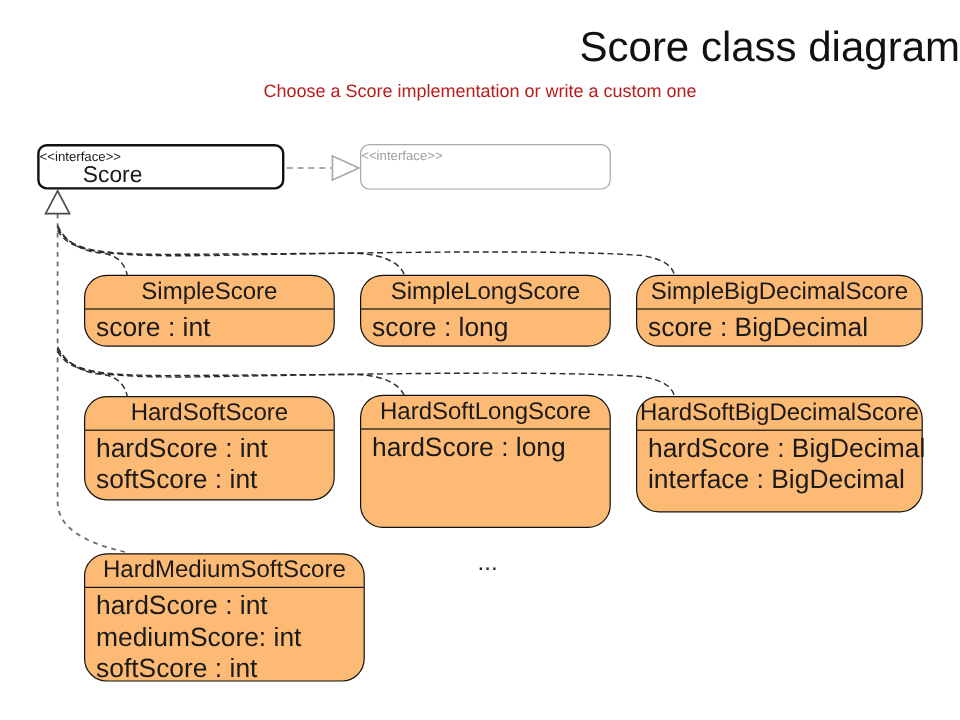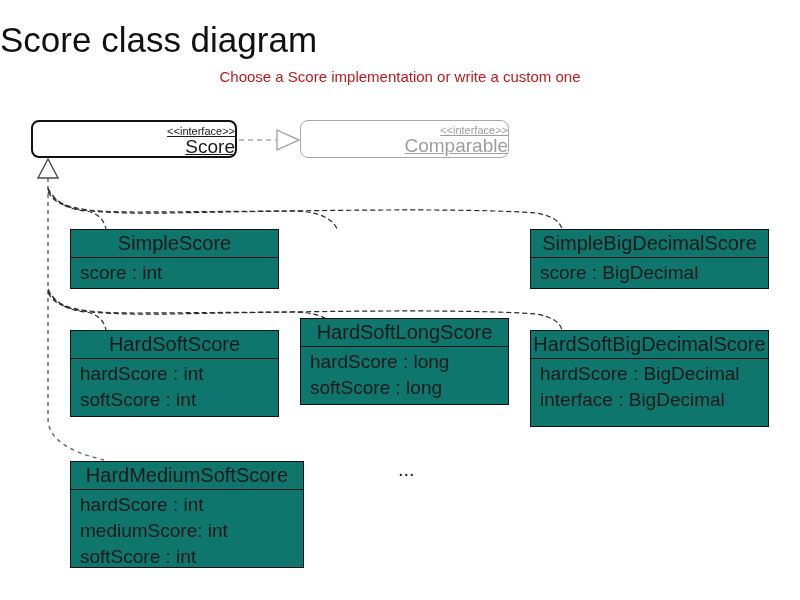--- a/index.html
+++ b/index.html
@@ -1,51 +1,51 @@
 <!DOCTYPE html>
 <html><head>
 <meta charset="utf-8">
 <style>
   html,body{margin:0;padding:0;background:#ffffff;}
   #canvas{
     position:relative;width:800px;height:600px;background:#ffffff;
     font-family:"Liberation Sans","DejaVu Sans",sans-serif;color:#1a1a1a;overflow:hidden;
   }
   .title{
-    position:absolute;left:0;top:20px;width:800px;text-align:left;
+    position:absolute;left:0;top:20px;width:800px;text-align:right;
     font-size:35px;color:#111;letter-spacing:0px;
   }
   .subtitle{
     position:absolute;left:0;top:68px;width:800px;text-align:center;
     font-size:15px;color:#b91c1c;
   }
   svg.connectors{position:absolute;left:0;top:0;}
   .iface-box{
     position:absolute;box-sizing:border-box;border-radius:8px;background:#fff;
-    text-align:right;padding-top:3px;text-decoration:underline;
+    text-align:left;padding-top:3px;
   }
   .iface-score{left:31px;top:120px;width:206px;height:38px;border:2px solid #111;}
   .iface-comparable{left:300px;top:120px;width:209px;height:38px;border:1.4px solid #a8a8a8;color:#9d9d9d;}
   .stereotype{font-size:11px;line-height:12px;display:block;}
   .iface-name{font-size:19px;line-height:20px;display:block;padding-left:36px;}
   .uml-class{
-    position:absolute;box-sizing:border-box;border:1.5px solid #111;border-radius:0;
-    background:#0f766e;
+    position:absolute;box-sizing:border-box;border:1.5px solid #111;border-radius:19px;
+    background:#fdba74;
   }
   .uml-class .hdr{
     box-sizing:border-box;height:28px;border-bottom:1.4px solid #111;
     text-align:center;font-size:20px;line-height:26px;white-space:nowrap;overflow:hidden;
   }
   .uml-class .body{padding:2px 9px 0 9px;}
-  .attr{font-size:19px;line-height:26px;white-space:nowrap;}
+  .attr{font-size:22px;line-height:26px;white-space:nowrap;}
   .c1{left:70px;top:229px;width:209px;height:60px;}
   .c2{left:300px;top:229px;width:209px;height:60px;}
   .c3{left:530px;top:229px;width:239px;height:60px;}
   .c4{left:70px;top:330px;width:209px;height:87px;}
-  .c5{left:300px;top:318px;width:209px;height:87px;}
+  .c5{left:300px;top:329px;width:209px;height:111px;}
   .c6{left:530px;top:330px;width:239px;height:97px;}
   .c7{left:70px;top:461px;width:234px;height:107px;}
   .ellipsis{position:absolute;left:398px;top:458px;font-size:20px;color:#222;}
 </style>
 </head>
 <body>
 
 <div id="canvas">
 
   <div class="title">Score class diagram</div>
@@ -69,48 +69,52 @@
     <polygon points="299,140 277,130 277,150" fill="#ffffff" stroke="#a8a8a8" stroke-width="1.4"></polygon>
   </svg>
 
   <div class="iface-box iface-score">
     <span class="stereotype">&lt;&lt;interface&gt;&gt;</span>
     <span class="iface-name">Score</span>
   </div>
 
   <div class="iface-box iface-comparable">
     <span class="stereotype">&lt;&lt;interface&gt;&gt;</span>
-    <span class="iface-name">Comparable</span>
   </div>
 
   <div class="uml-class c1">
     <div class="hdr">SimpleScore</div>
     <div class="body">
       <div class="attr">score : int</div>
+    </div>
+  </div>
+  <div class="uml-class c2">
+    <div class="hdr">SimpleLongScore</div>
+    <div class="body">
+      <div class="attr">score : long</div>
     </div>
   </div>
   <div class="uml-class c3">
     <div class="hdr">SimpleBigDecimalScore</div>
     <div class="body">
       <div class="attr">score : BigDecimal</div>
     </div>
   </div>
 
   <div class="uml-class c4">
     <div class="hdr">HardSoftScore</div>
     <div class="body">
       <div class="attr">hardScore : int</div>
       <div class="attr">softScore : int</div>
     </div>
   </div>
   <div class="uml-class c5">
     <div class="hdr">HardSoftLongScore</div>
     <div class="body">
       <div class="attr">hardScore : long</div>
-      <div class="attr">softScore : long</div>
     </div>
   </div>
   <div class="uml-class c6">
     <div class="hdr">HardSoftBigDecimalScore</div>
     <div class="body">
       <div class="attr">hardScore : BigDecimal</div>
       <div class="attr">interface : BigDecimal</div>
     </div>
   </div>
 

